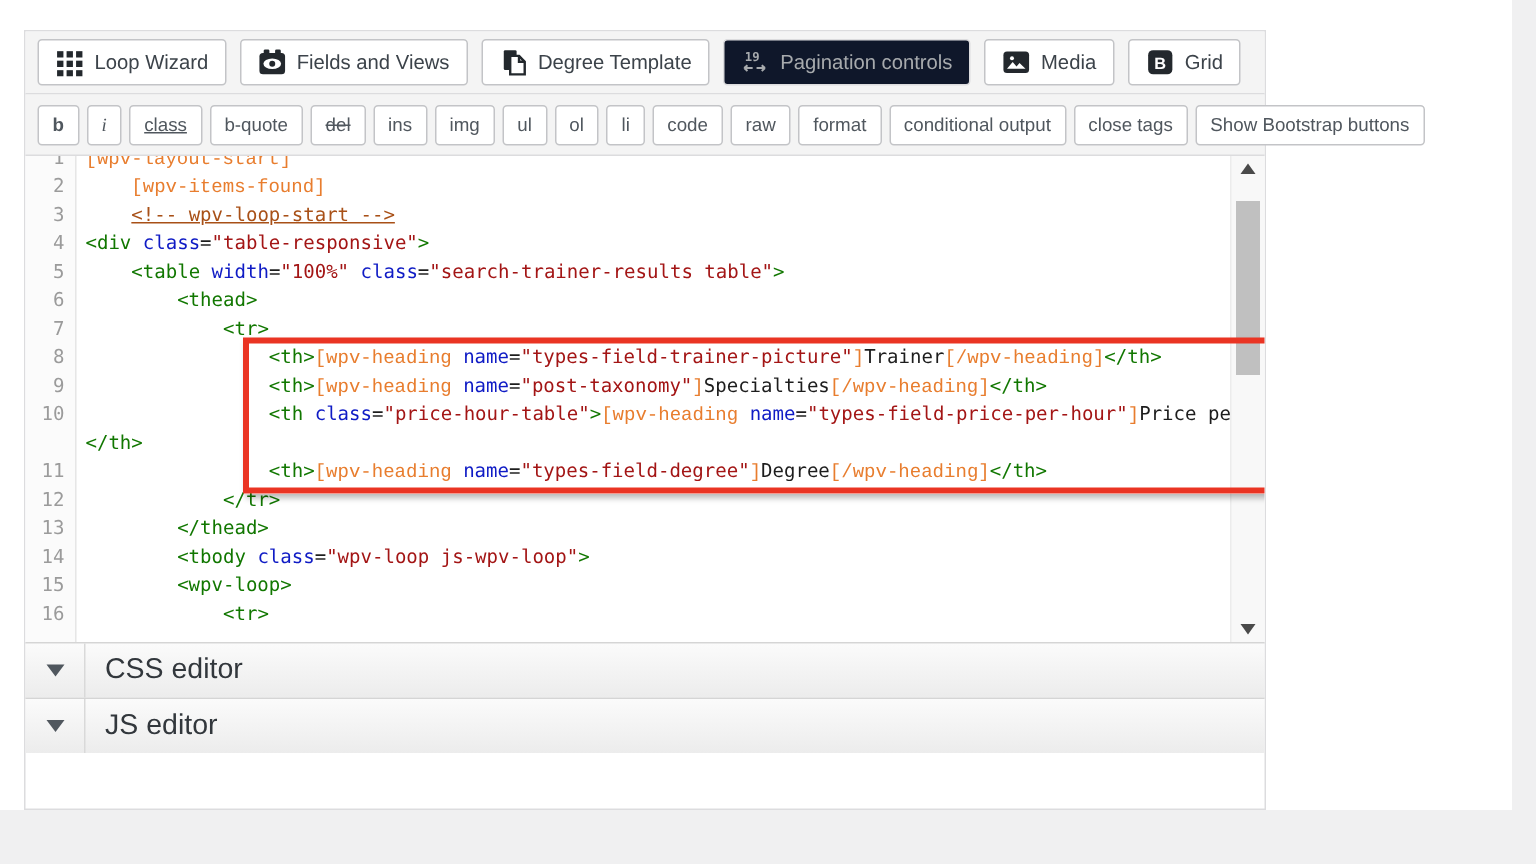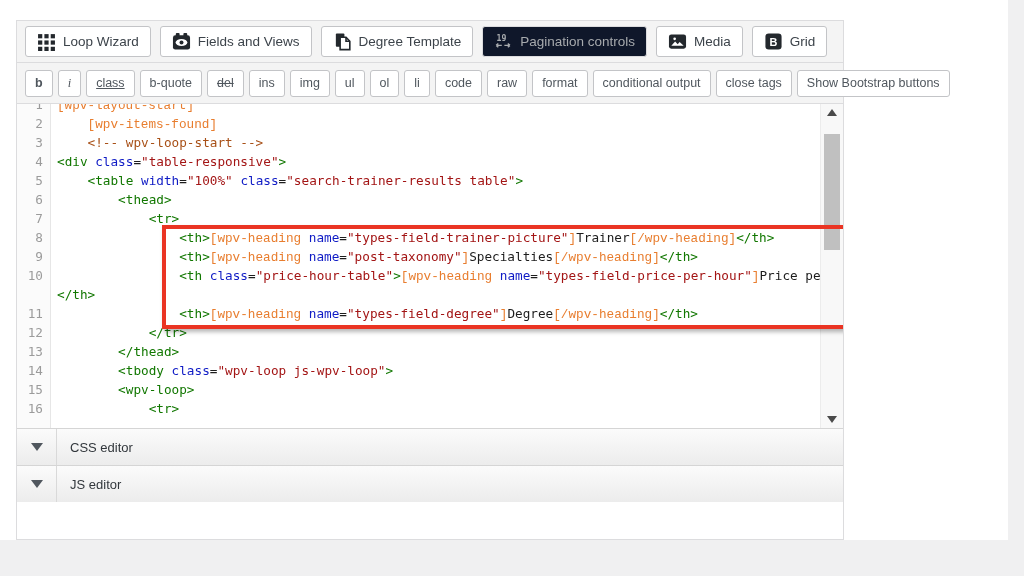--- a/index.html
+++ b/index.html
@@ -39,21 +39,21 @@
                background:#fbfbfb; border-right:1px solid #e6e6e6; }
   .rows { position:absolute; left:0; top:-9px; right:23px; }
   .code-row { display:flex; height:19px; line-height:19px; }
   .code-row .gutter { flex:0 0 34px; text-align:right; padding-right:8px; color:var(--gutter-num); }
   .code-row .code-line { white-space:pre; padding-left:6px; color:var(--syntax-plain); }
   .cm-pl  { color:var(--syntax-plain); }
   .cm-tag { color:var(--syntax-tag); }
   .cm-attr{ color:var(--syntax-attr); }
   .cm-str { color:var(--syntax-str); }
   .cm-sc  { color:var(--syntax-sc);font-family:Liberation Mono, monospace; }
-  .cm-com { color:var(--syntax-com); }
+  .cm-com { color:var(--syntax-com);text-decoration:underline; }
 
   .red-box { position:absolute; left:145px; top:121px; width:813px; height:104px;
              border:4px solid var(--highlight-red); box-shadow:2px 3px 4px rgba(0,0,0,.28);
              pointer-events:none; }
 
   .vscrollbar { position:absolute; right:0; top:0; bottom:0; width:23px;
                 background:#f8f8f8; border-left:1px solid #ececec; }
   .sb-arrow { position:absolute; left:0; width:22px; height:17px;
               display:flex; align-items:center; justify-content:center; cursor:pointer; }
   .sb-arrow.up { top:0; } .sb-arrow.down { bottom:0; }
@@ -62,21 +62,21 @@
   .sb-thumb { position:absolute; left:3px; top:30px; width:16px; height:116px; background:#c0c0c0; cursor:grab; }
 
   
   .panels { }
   .panel-row { display:flex; align-items:stretch; height:37px;
                background:linear-gradient(180deg,#fbfbfb 0%,#ececec 100%);
                border-top:1px solid #d5d5d5; cursor:pointer; }
   .panel-arrow { flex:0 0 40px; display:flex; align-items:center; justify-content:center;
                  border-right:1px solid #d9d9d9; }
   .panel-tri { width:0; height:0; border-left:6px solid transparent; border-right:6px solid transparent; border-top:8px solid #50575e; }
-  .panel-label { display:flex; align-items:center; padding-left:13px; font-size:13px; color:#32373c; }
+  .panel-label { display:flex; align-items:center; padding-left:13px; font-size:19px; color:#32373c; }
   .panel-label.bold { font-weight:bold; }
 </style>
 </head>
 <body>
 
 <div class="page">
   <div class="right-strip"></div>
   <div class="bottom-strip"></div>
 
   <div class="widget">

